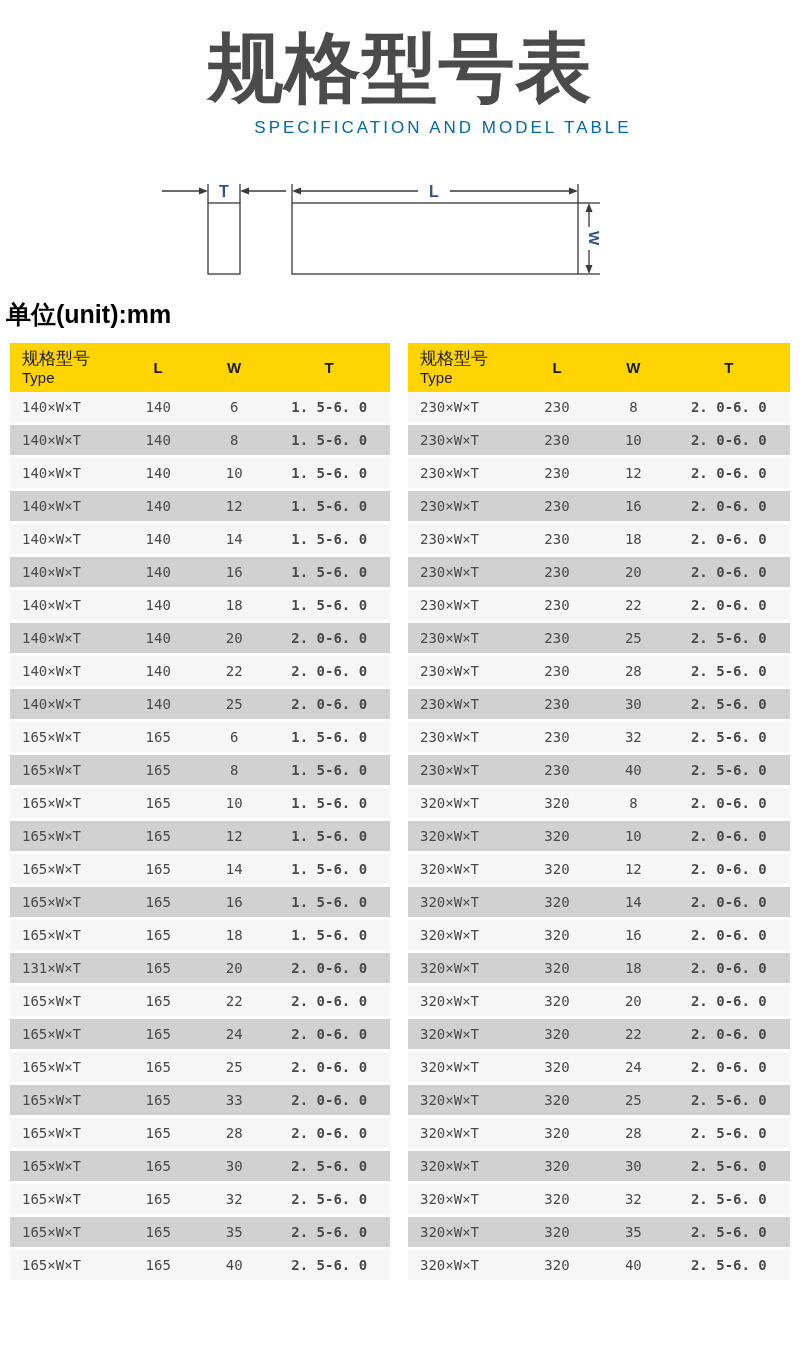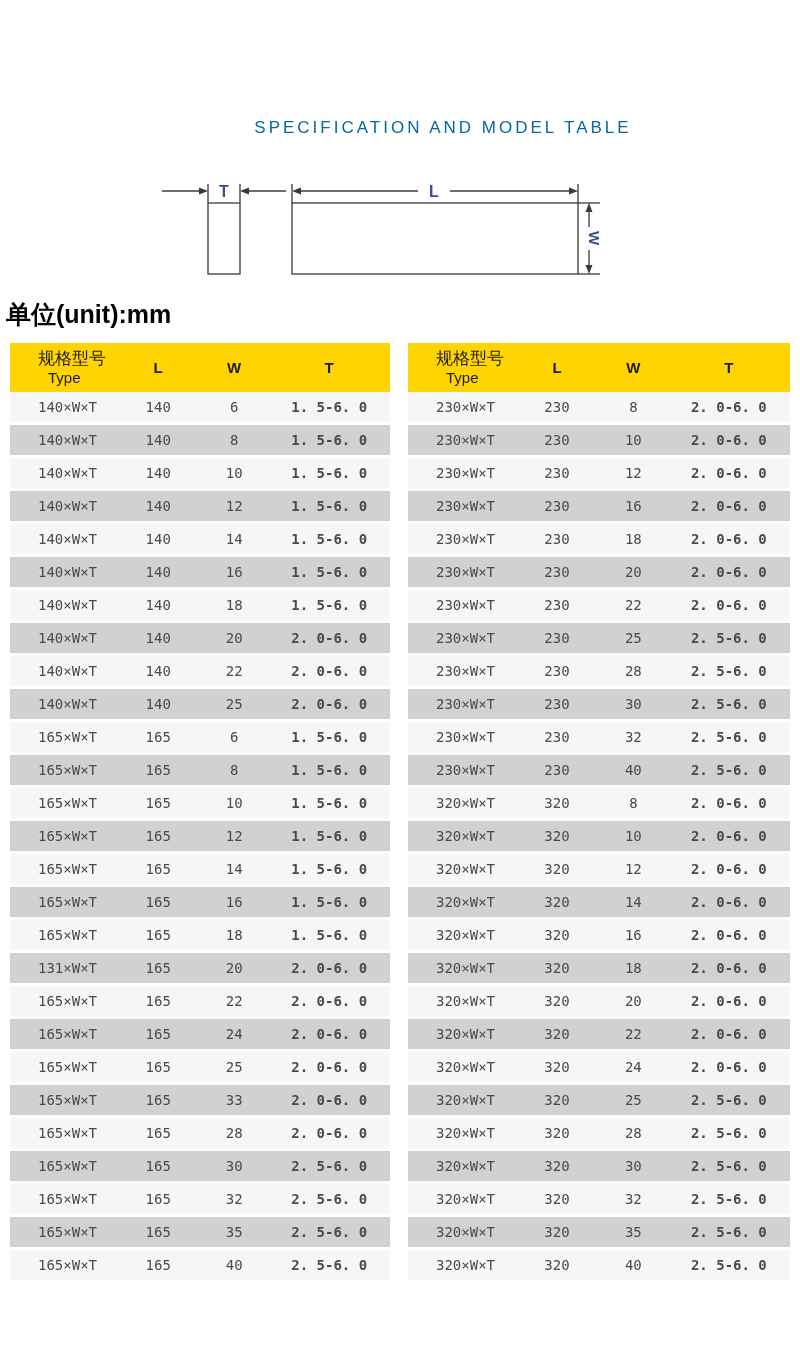--- a/index.html
+++ b/index.html
@@ -15,24 +15,24 @@
 
   .unit{position:absolute;left:6px;top:298px;font-size:25px;font-weight:700;color:#000;}
 
   .spec-table{position:absolute;top:343px;}
   .spec-table.left{left:10px;width:380px;}
   .spec-table.right{left:408px;width:382px;}
 
   .thead{display:flex;align-items:center;height:49px;background:#FFD400;}
   .thead .c0{display:flex;flex-direction:column;justify-content:center;}
   .type-cn{font-size:17px;color:#1c1c1c;line-height:1.15;}
-  .type-en{font-size:15px;color:#1c1c1c;line-height:1.15;margin-left:10px;}
+  .type-en{font-size:15px;color:#1c1c1c;line-height:1.15;}
   .thead .hc{font-size:15px;color:#1c1c1c;font-weight:600;}
 
-  .c0{flex:0 0 28%;text-align:left;padding-left:28px;box-sizing:border-box;}
+  .c0{flex:0 0 28%;text-align:left;padding-left:12px;box-sizing:border-box;}
   .c1{flex:0 0 22%;text-align:center;}
   .c2{flex:0 0 18%;text-align:center;}
   .c3{flex:0 0 32%;text-align:center;font-weight:bold;}
 
   .tbody{margin-top:0;}
   .trow{display:flex;align-items:center;height:30px;margin-bottom:3px;
         font-family:"DejaVu Sans Mono","Liberation Mono",monospace;
         font-size:14px;color:#4a4a4a;}
   .trow.r-odd{background:#F6F6F6;}
   .trow.r-even{background:#D1D1D1;}
@@ -42,20 +42,21 @@
   .footer-en{position:absolute;left:0;top:1318px;width:800px;text-align:center;
              font-size:12.5px;color:#9d9d9d;}
 
   svg text{font-family:"Liberation Sans","DejaVu Sans",sans-serif;}
 </style>
 </head>
 <body>
 
 <div class="page">
 
+  <div class="title">规格型号表</div>
   <div class="subtitle">SPECIFICATION AND MODEL TABLE</div>
 
   <svg class="diagram" width="470" height="130" viewBox="0 0 470 130">
 
     <rect x="58" y="31" width="32" height="71" fill="none" stroke="#3a3a3a" stroke-width="1.3"></rect>
     <line x1="58" y1="12" x2="58" y2="31" stroke="#3a3a3a" stroke-width="1.3"></line>
     <line x1="90" y1="12" x2="90" y2="31" stroke="#3a3a3a" stroke-width="1.3"></line>
     <line x1="12" y1="19" x2="52" y2="19" stroke="#3a3a3a" stroke-width="1.3"></line>
     <polygon points="58,19 49,15.5 49,22.5" fill="#3a3a3a"></polygon>
     <line x1="96" y1="19" x2="136" y2="19" stroke="#3a3a3a" stroke-width="1.3"></line>

